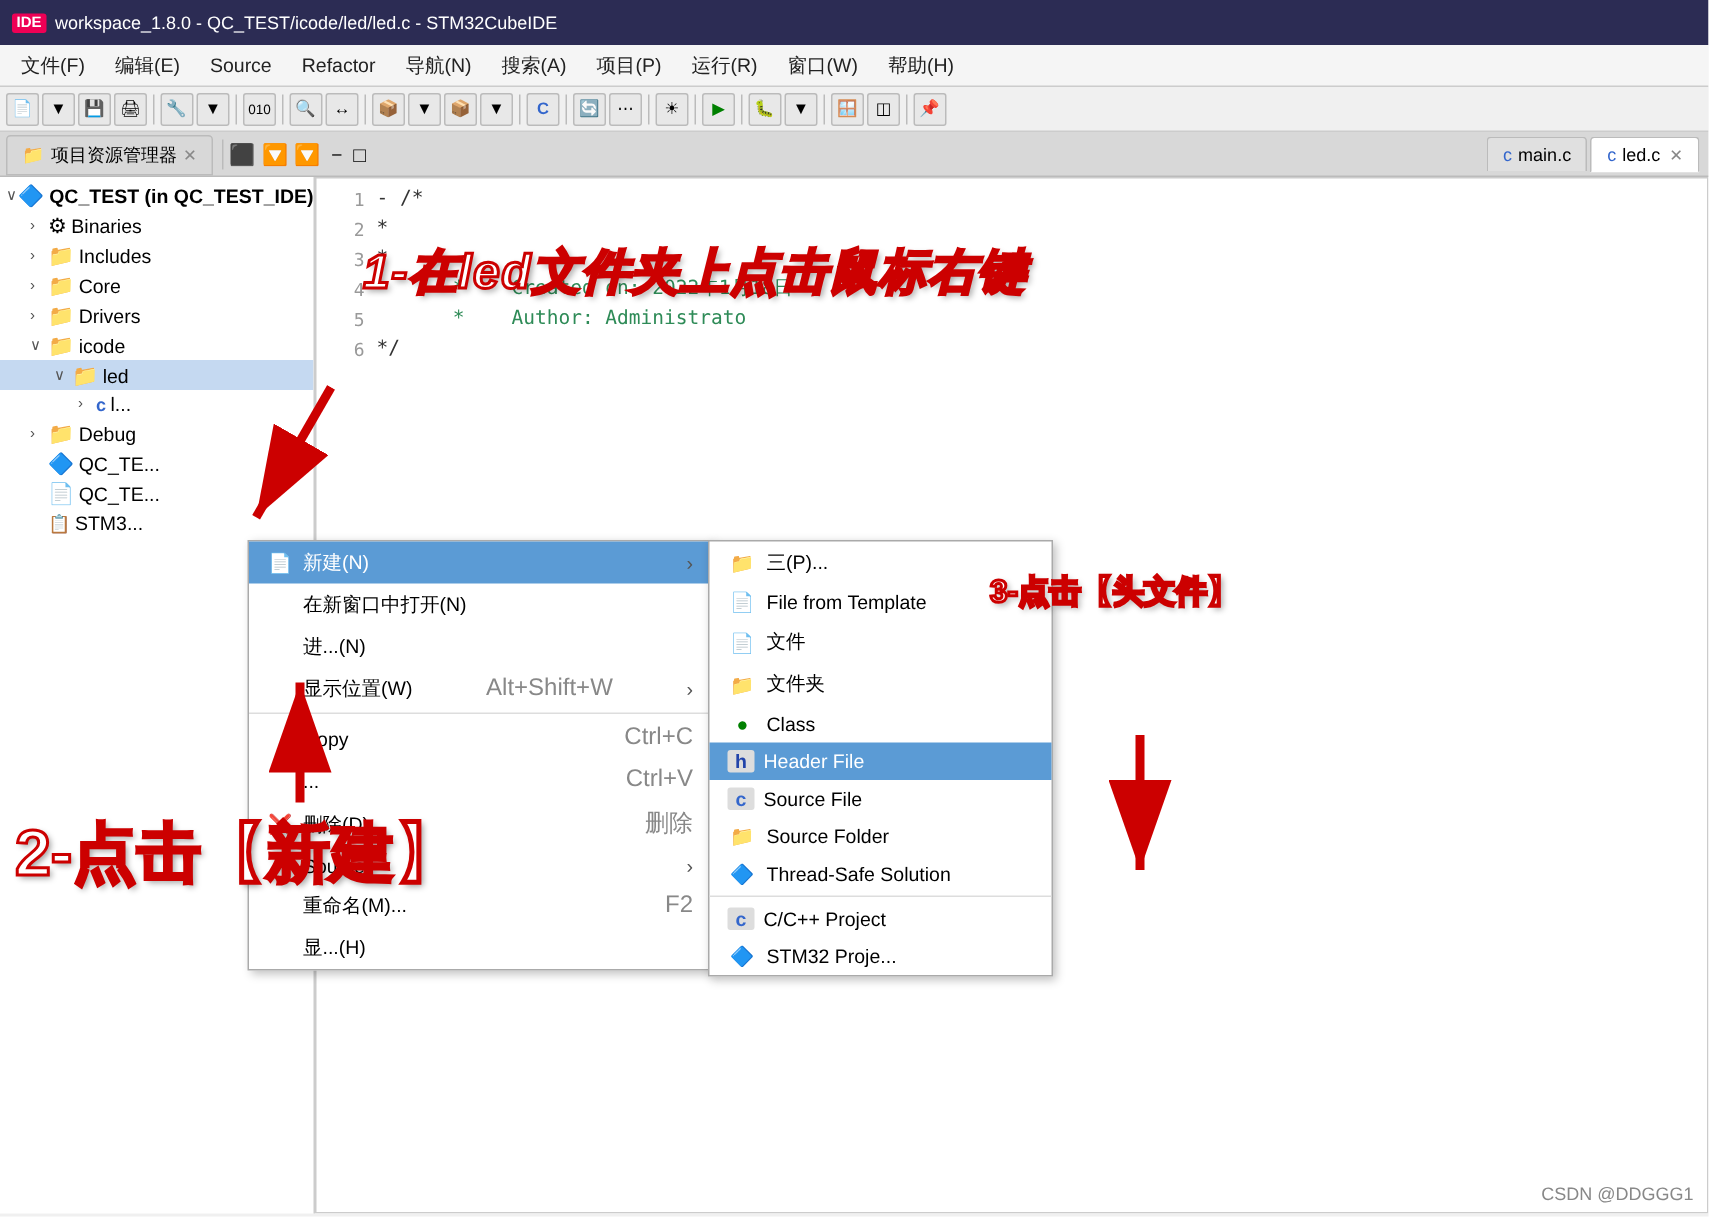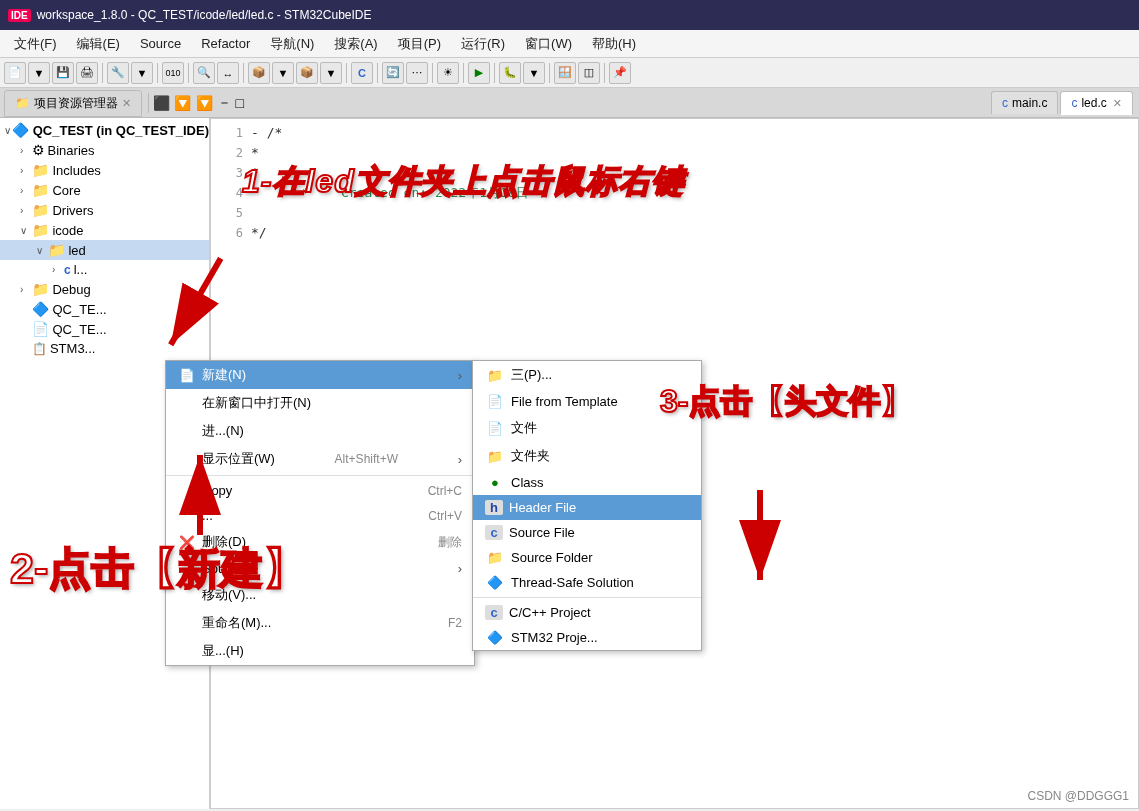--- a/index.html
+++ b/index.html
@@ -164,21 +164,21 @@
       align-items: center;
       padding: 5px 12px;
       cursor: pointer;
       font-size: 13px;
       position: relative;
     }
     .context-menu-item.highlighted { background: #5b9bd5; color: white; }
     .context-menu-item .shortcut {
       margin-left: auto;
       color: #888;
-      font-size: 12px;
+      font-size: 16px;
     }
     .context-menu-item .submenu-arrow {
       margin-left: auto;
       color: #555;
     }
     .context-menu-sep {
       height: 1px;
       background: #ddd;
       margin: 2px 0;
     }
@@ -400,20 +400,21 @@
       <div class="code-line">
         <span class="line-num">3</span>
         <span class="code-text"> *</span>
       </div>
       <div class="code-line">
         <span class="line-num">4</span>
         <span class="code-green">&nbsp;*&nbsp;&nbsp;&nbsp;&nbsp;Created on: 2022年1月18日</span>
       </div>
       <div class="code-line">
         <span class="line-num">5</span>
+        <span class="code-green">&nbsp;*&nbsp;&nbsp;&nbsp;&nbsp;Author: Administrato</span>
       </div>
       <div class="code-line">
         <span class="line-num">6</span>
         <span class="code-text"> */</span>
       </div>
     </div>
   </div>
 
 </div>
 
@@ -450,24 +451,20 @@
   </div>
   <div class="context-menu-item">
     <span class="item-icon">❌</span>
     <span>删除(D)</span>
     <span class="shortcut">删除</span>
   </div>
   <div class="context-menu-item">
     <span class="item-icon"></span>
     <span>Source</span>
     <span class="submenu-arrow" style="margin-left:auto;">›</span>
-  </div>
-  <div class="context-menu-item">
-    <span class="item-icon"></span>
-    <span>移动(V)...</span>
   </div>
   <div class="context-menu-item">
     <span class="item-icon"></span>
     <span>重命名(M)...</span>
     <span class="shortcut">F2</span>
   </div>
   <div class="context-menu-item">
     <span class="item-icon"></span>
     <span>显...(H)</span>
   </div>
@@ -559,21 +556,21 @@
       <marker id="arrowhead2" markerWidth="10" markerHeight="7" refX="10" refY="3.5" orient="auto">
         <polygon points="0 0, 10 3.5, 0 7" fill="#cc0000"></polygon>
       </marker>
     </defs>
     <line x1="40" y1="90" x2="40" y2="10" stroke="#cc0000" stroke-width="6" marker-end="url(#arrowhead2)"></line>
   </svg>
 </div>
 
 <div style="position:absolute; top:380px; left:660px; z-index:300;">
   <span style="
-    font-size:32px;
+    font-size:21px;
     font-weight:900;
     color:white;
     -webkit-text-stroke: 2px #cc0000;
     text-shadow: 2px 2px 4px rgba(0,0,0,0.4);
   ">3-点击【头文件】</span>
 </div>
 
 <div style="position:absolute; top:490px; left:720px; z-index:300;">
   <svg width="80" height="100" viewBox="0 0 80 100">
     <defs>

